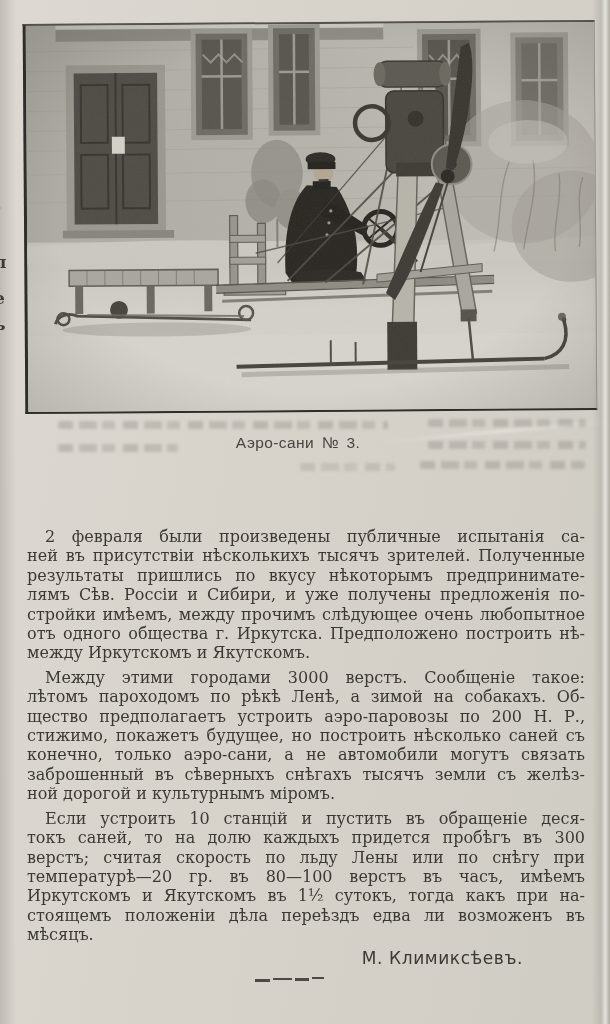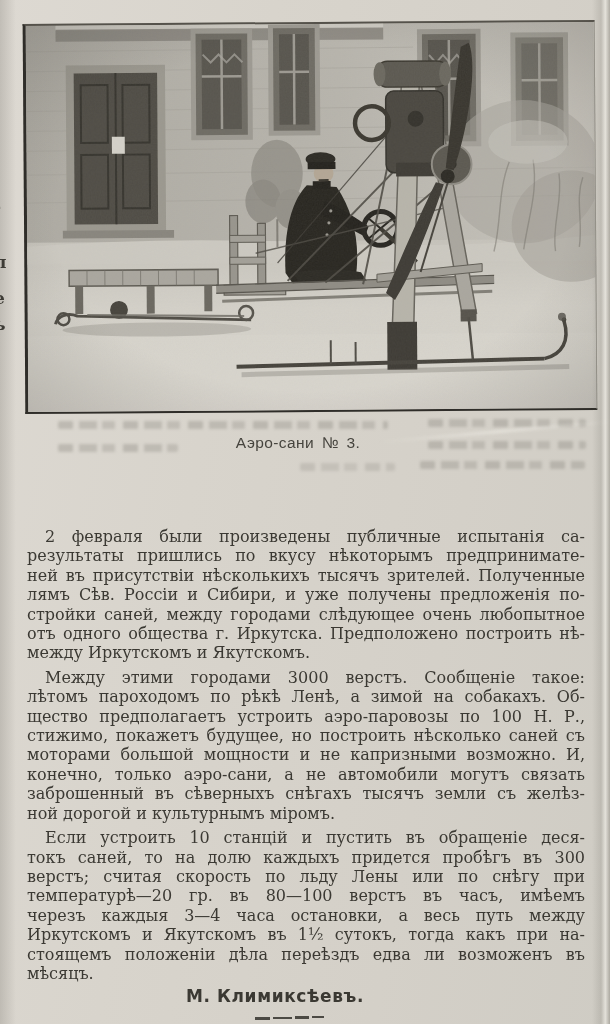--- a/index.html
+++ b/index.html
@@ -37,23 +37,23 @@
     font-family:Liberation Sans, sans-serif;
     font-size:15.5px;color:#46443e;letter-spacing:.4px;word-spacing:3px;
   }
   .article{position:absolute;left:27px;top:483px;width:558px;color:#3b3933;margin-top:44px;}
   .para{margin:0;}
   .para + .para{margin-top:5px;}
   .ln{font-size:16px;line-height:19.4px;text-align:justify;text-align-last:justify;white-space:normal;}
   .ln.first{text-indent:18px;}
   .ln.last{text-align:right;text-align-last:left;}
   .signature{
-    margin-top:3px;text-align:center;padding-right:62px;
+    margin-top:3px;text-align:right;padding-right:62px;
     font-family:"DejaVu Sans","Liberation Sans",sans-serif;
-    font-weight:bold;font-size:17px;color:#3b3933;letter-spacing:.6px;
+    font-weight:normal;font-size:17px;color:#3b3933;letter-spacing:.6px;
   }
   .divider{margin:10px 0 0 228px;width:70px;display:flex;align-items:center;gap:3px;}
   .divider span{display:inline-block;background:#4c4a44;height:2px;}
   .divider .d1{width:15px;height:3px;transform:translateY(1px);}
   .divider .d2{width:19px;}
   .divider .d3{width:14px;height:3px;}
   .divider .d4{width:12px;transform:translateY(-1px);}
 </style>
 </head>
 <body>
@@ -292,43 +292,41 @@
   <div class="ghost" style="left:428px;top:441px;width:158px"></div>
   <div class="ghost" style="left:58px;top:444px;width:120px"></div>
   <div class="ghost" style="left:420px;top:461px;width:165px"></div>
   <div class="ghost" style="left:300px;top:463px;width:95px;opacity:.35"></div>
 
   <div class="caption">Аэро-сани № 3.</div>
 
   <div class="article">
     <div class="para">
       <div class="ln first">2 февраля были произведены публичные испытанія са-</div>
+      <div class="ln">ней въ присутствіи нѣсколькихъ тысячъ зрителей. Полученные</div>
       <div class="ln">результаты пришлись по вкусу нѣкоторымъ предпринимате-</div>
-      <div class="ln">ней въ присутствіи нѣсколькихъ тысячъ зрителей. Полученные</div>
       <div class="ln">лямъ Сѣв. Россіи и Сибири, и уже получены предложенія по-</div>
-      <div class="ln">стройки саней, между городами слѣдующее очень любопытное</div>
+      <div class="ln">стройки имѣемъ, между прочимъ слѣдующее очень любопытное</div>
       <div class="ln">отъ одного общества г. Иркутска. Предположено построить нѣ-</div>
       <div class="ln last">между Иркутскомъ и Якутскомъ.</div>
     </div>
     <div class="para">
       <div class="ln first">Между этими городами 3000 верстъ. Сообщеніе такое:</div>
       <div class="ln">лѣтомъ пароходомъ по рѣкѣ Ленѣ, а зимой на собакахъ. Об-</div>
-      <div class="ln">щество предполагаетъ устроить аэро-паровозы по 100 Н. Р.,</div>
+      <div class="ln">щество предполагаетъ устроить аэро-паровозы по 200 Н. Р.,</div>
       <div class="ln">стижимо, покажетъ будущее, но построить нѣсколько саней съ</div>
-      <div class="ln">моторами большой мощности и не капризными возможно. И,</div>
       <div class="ln">конечно, только аэро-сани, а не автомобили могутъ связать</div>
       <div class="ln">заброшенный въ сѣверныхъ снѣгахъ тысячъ земли съ желѣз-</div>
       <div class="ln last">ной дорогой и культурнымъ міромъ.</div>
     </div>
     <div class="para">
       <div class="ln first">Если устроить 10 станцій и пустить въ обращеніе деся-</div>
       <div class="ln">токъ саней, то на долю каждыхъ придется пробѣгъ въ 300</div>
       <div class="ln">верстъ; считая скорость по льду Лены или по снѣгу при</div>
       <div class="ln">температурѣ—20 гр. въ 80—100 верстъ въ часъ, имѣемъ</div>
-      <div class="ln">черезъ каждыя 3—4 часа остановки, а весь путь между</div>
       <div class="ln">Иркутскомъ и Якутскомъ въ 1½ сутокъ, тогда какъ при на-</div>
       <div class="ln">стоящемъ положеніи дѣла переѣздъ едва ли возможенъ въ</div>
       <div class="ln last">мѣсяцъ.</div>
     </div>
     <div class="signature">М. Климиксѣевъ.</div>
     <div class="divider">
       <span class="d1"></span>
         <span class="d2"></span>
         <span class="d3"></span>
         <span class="d4"></span>

